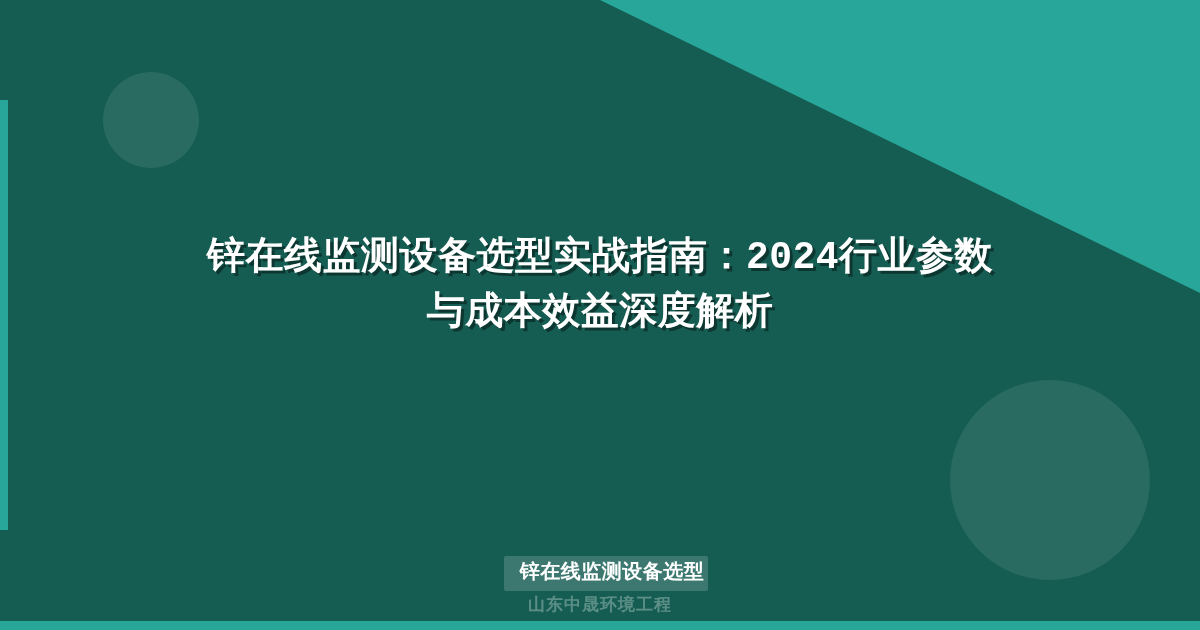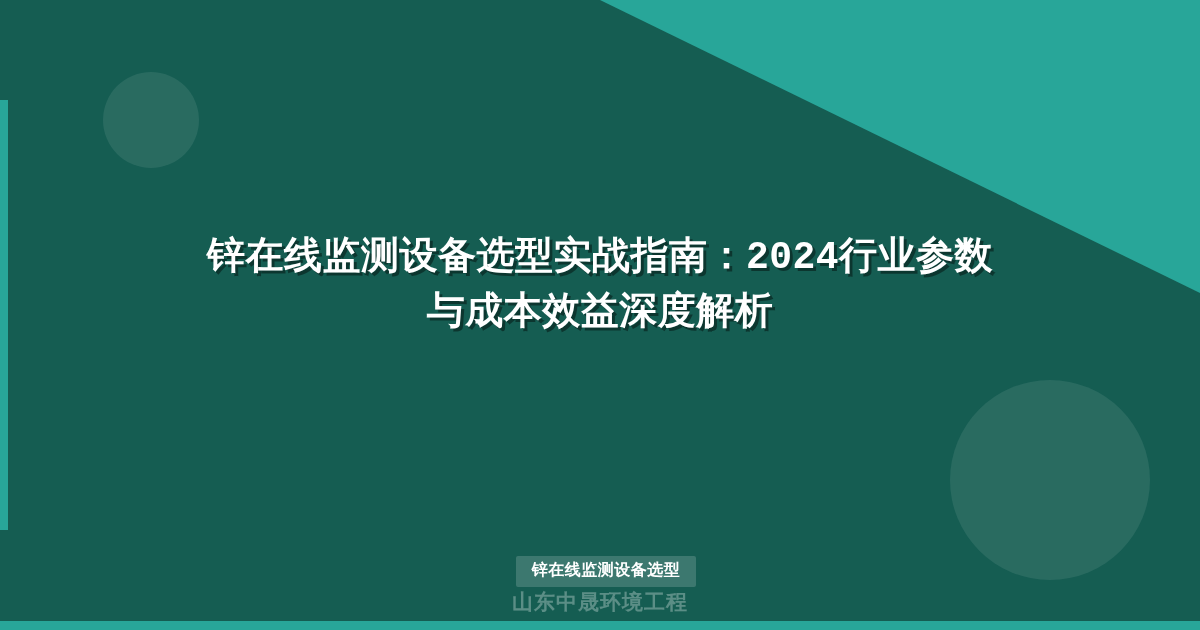--- a/index.html
+++ b/index.html
@@ -92,31 +92,31 @@
     width: 1200px;
     display: flex;
     flex-direction: column;
     align-items: center;
     gap: 6px;
   }
   .tag-badge {
     display: inline-block;
     background: rgba(255, 255, 255, 0.17);
     color: #ffffff;
-    font-size: 16px;
+    font-size: 20px;
     font-weight: bold;
     line-height: 1;
-    padding: 7px 16px 8px 16px;
+    padding: 7px 4px 8px 16px;
     border-radius: 2px;
     letter-spacing: 0.5px;
     margin-left: 12px;
   }
   .brand {
     color: rgba(255, 255, 255, 0.30);
-    font-size: 21px;
+    font-size: 17px;
     font-weight: bold;
     line-height: 1;
     letter-spacing: 1px;
     padding-bottom: 4px;
   }
 </style>
 </head>
 <body>
 
 <div id="poster">

